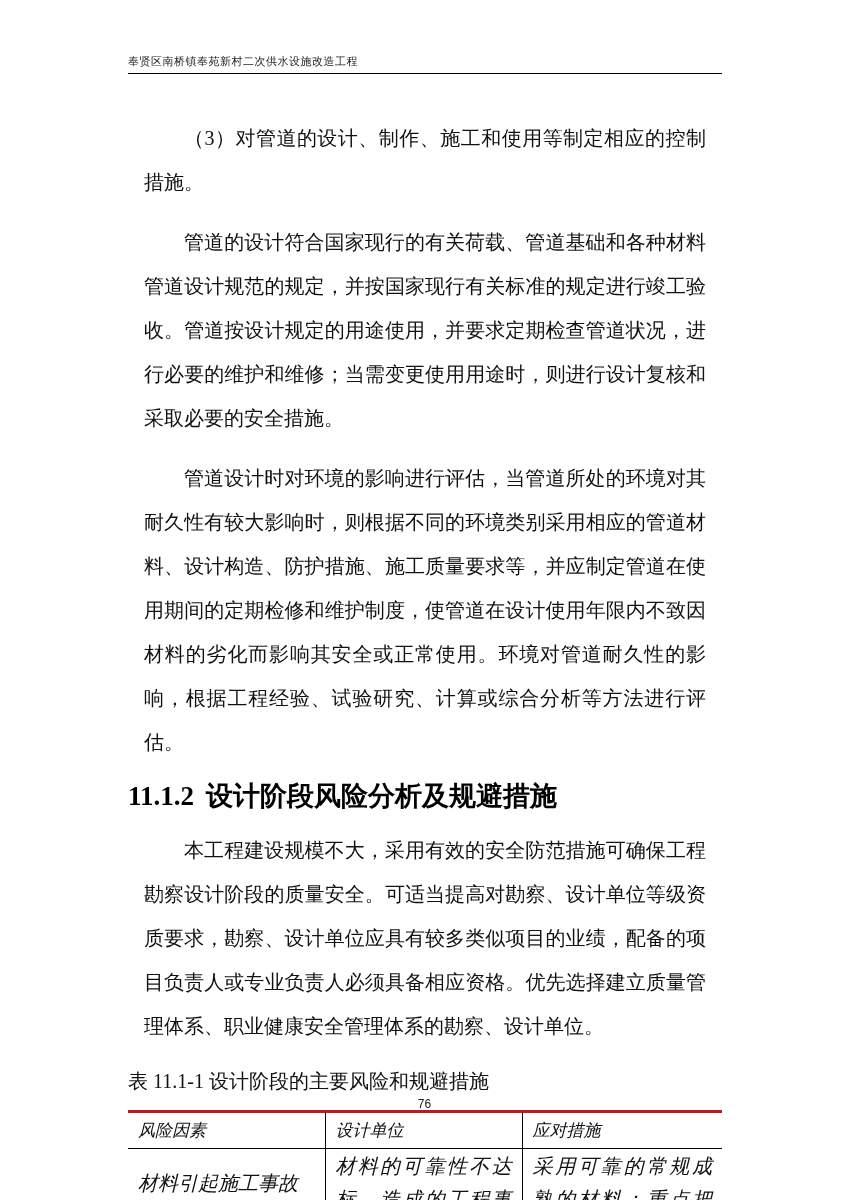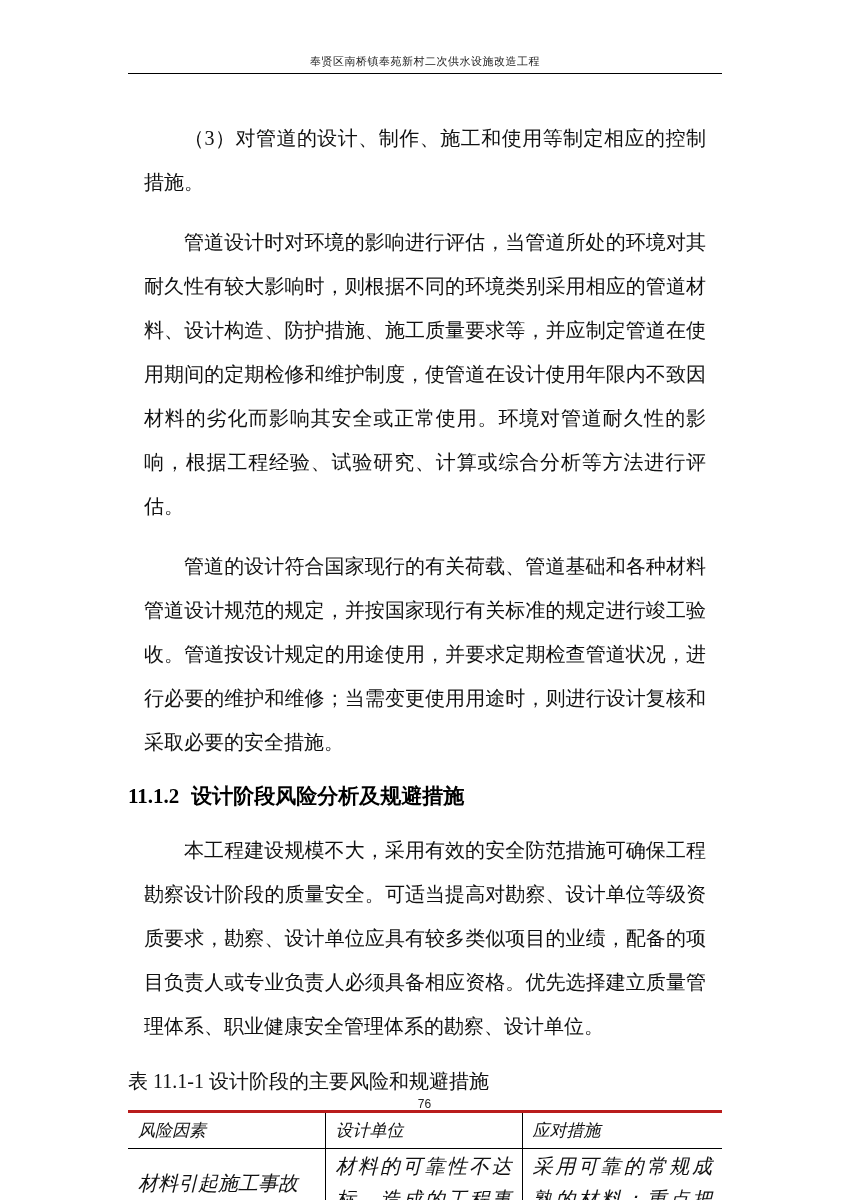--- a/index.html
+++ b/index.html
@@ -15,21 +15,20 @@
     color: #111111;
   }
   .running-header {
     position: absolute;
     left: 128px;
     top: 54px;
     width: 594px;
     font-size: 11px;
     letter-spacing: 0.5px;
     color: #222222;
-    text-align: center;
   }
   .header-rule {
     position: absolute;
     left: 128px;
     top: 73px;
     width: 594px;
     height: 1px;
     background: #000000;
   }
   .content {
@@ -41,21 +40,21 @@
   p.body-para {
     margin: 16px;
     font-size: 20px;
     line-height: 44px;
     text-align: justify;
     text-indent: 2em;
     color: #111111;
   }
   h3.section-heading {
     margin: 16px 0 12px 0;
-    font-size: 21px;
+    font-size: 27px;
     line-height: 32px;
     font-weight: bold;
     color: #000000;
   }
   h3.section-heading .sec-num {
     margin-right: 12px;
   }
   p.table-caption {
     margin: 8px 0 6px 0;
     font-size: 20px;
@@ -115,23 +114,23 @@
 <div class="running-header">
   <span>奉贤区南桥镇奉苑新村二次供水设施改造工程</span>
 </div>
 
 <div class="header-rule"></div>
 
 <div class="content">
 
   <p class="body-para">（3）对管道的设计、制作、施工和使用等制定相应的控制措施。</p>
 
+  <p class="body-para">管道的设计符合国家现行的有关荷载、管道基础和各种材料管道设计规范的规定，并按国家现行有关标准的规定进行竣工验收。管道按设计规定的用途使用，并要求定期检查管道状况，进行必要的维护和维修；当需变更使用用途时，则进行设计复核和采取必要的安全措施。</p>
+
   <p class="body-para">管道设计时对环境的影响进行评估，当管道所处的环境对其耐久性有较大影响时，则根据不同的环境类别采用相应的管道材料、设计构造、防护措施、施工质量要求等，并应制定管道在使用期间的定期检修和维护制度，使管道在设计使用年限内不致因材料的劣化而影响其安全或正常使用。环境对管道耐久性的影响，根据工程经验、试验研究、计算或综合分析等方法进行评估。</p>
-
-  <p class="body-para">管道的设计符合国家现行的有关荷载、管道基础和各种材料管道设计规范的规定，并按国家现行有关标准的规定进行竣工验收。管道按设计规定的用途使用，并要求定期检查管道状况，进行必要的维护和维修；当需变更使用用途时，则进行设计复核和采取必要的安全措施。</p>
 
   <h3 class="section-heading">
     <span class="sec-num">11.1.2</span><span>设计阶段风险分析及规避措施</span>
   </h3>
 
   <p class="body-para">本工程建设规模不大，采用有效的安全防范措施可确保工程勘察设计阶段的质量安全。可适当提高对勘察、设计单位等级资质要求，勘察、设计单位应具有较多类似项目的业绩，配备的项目负责人或专业负责人必须具备相应资格。优先选择建立质量管理体系、职业健康安全管理体系的勘察、设计单位。</p>
 
   <p class="table-caption">表 11.1-1 设计阶段的主要风险和规避措施</p>
 
   <table class="risk-table">

